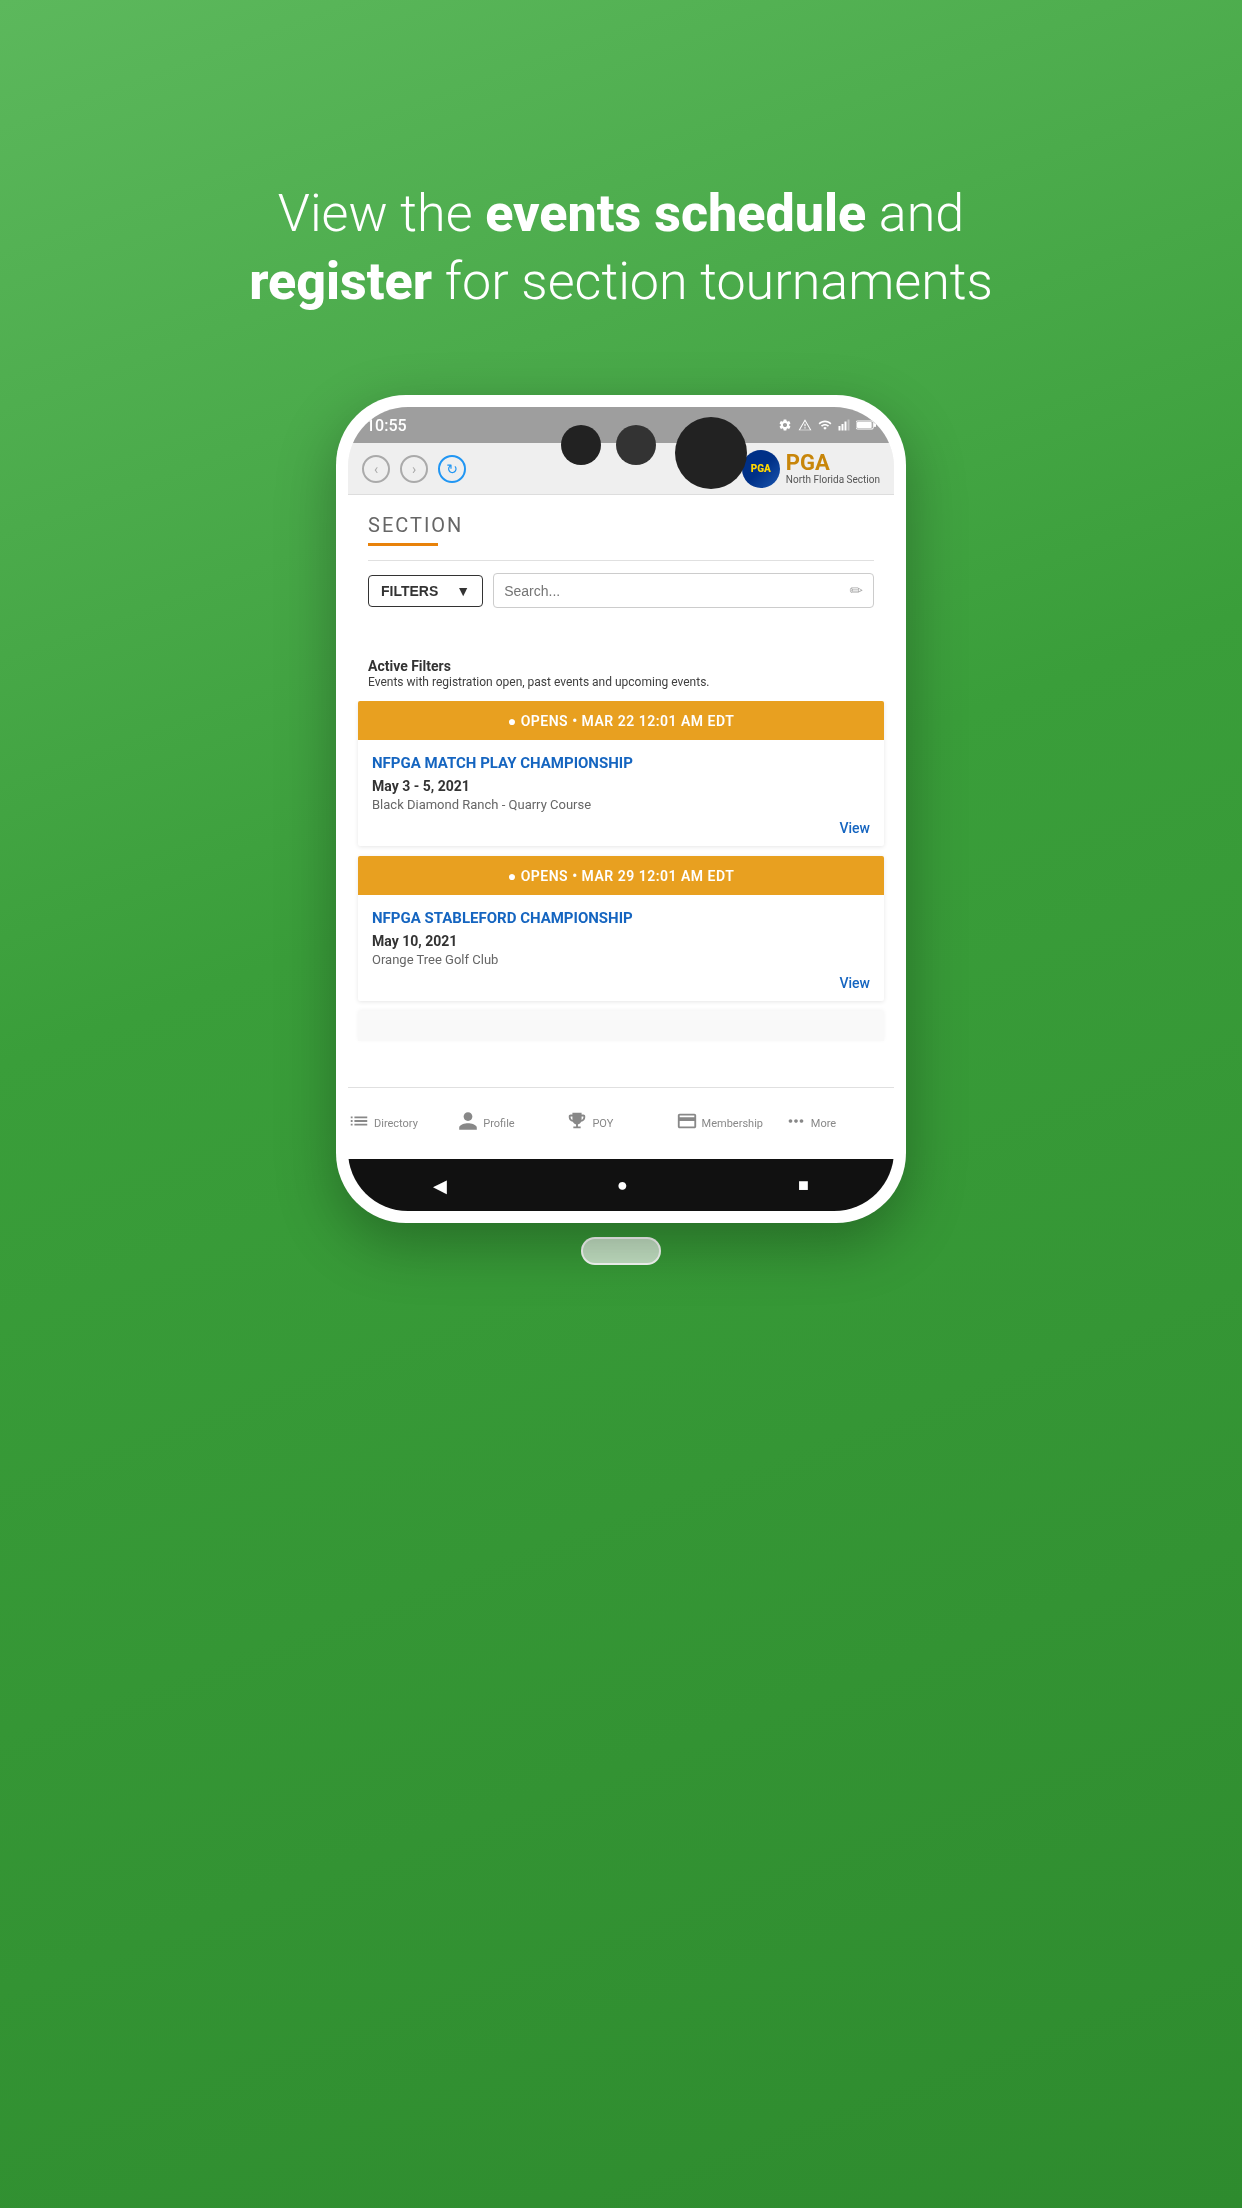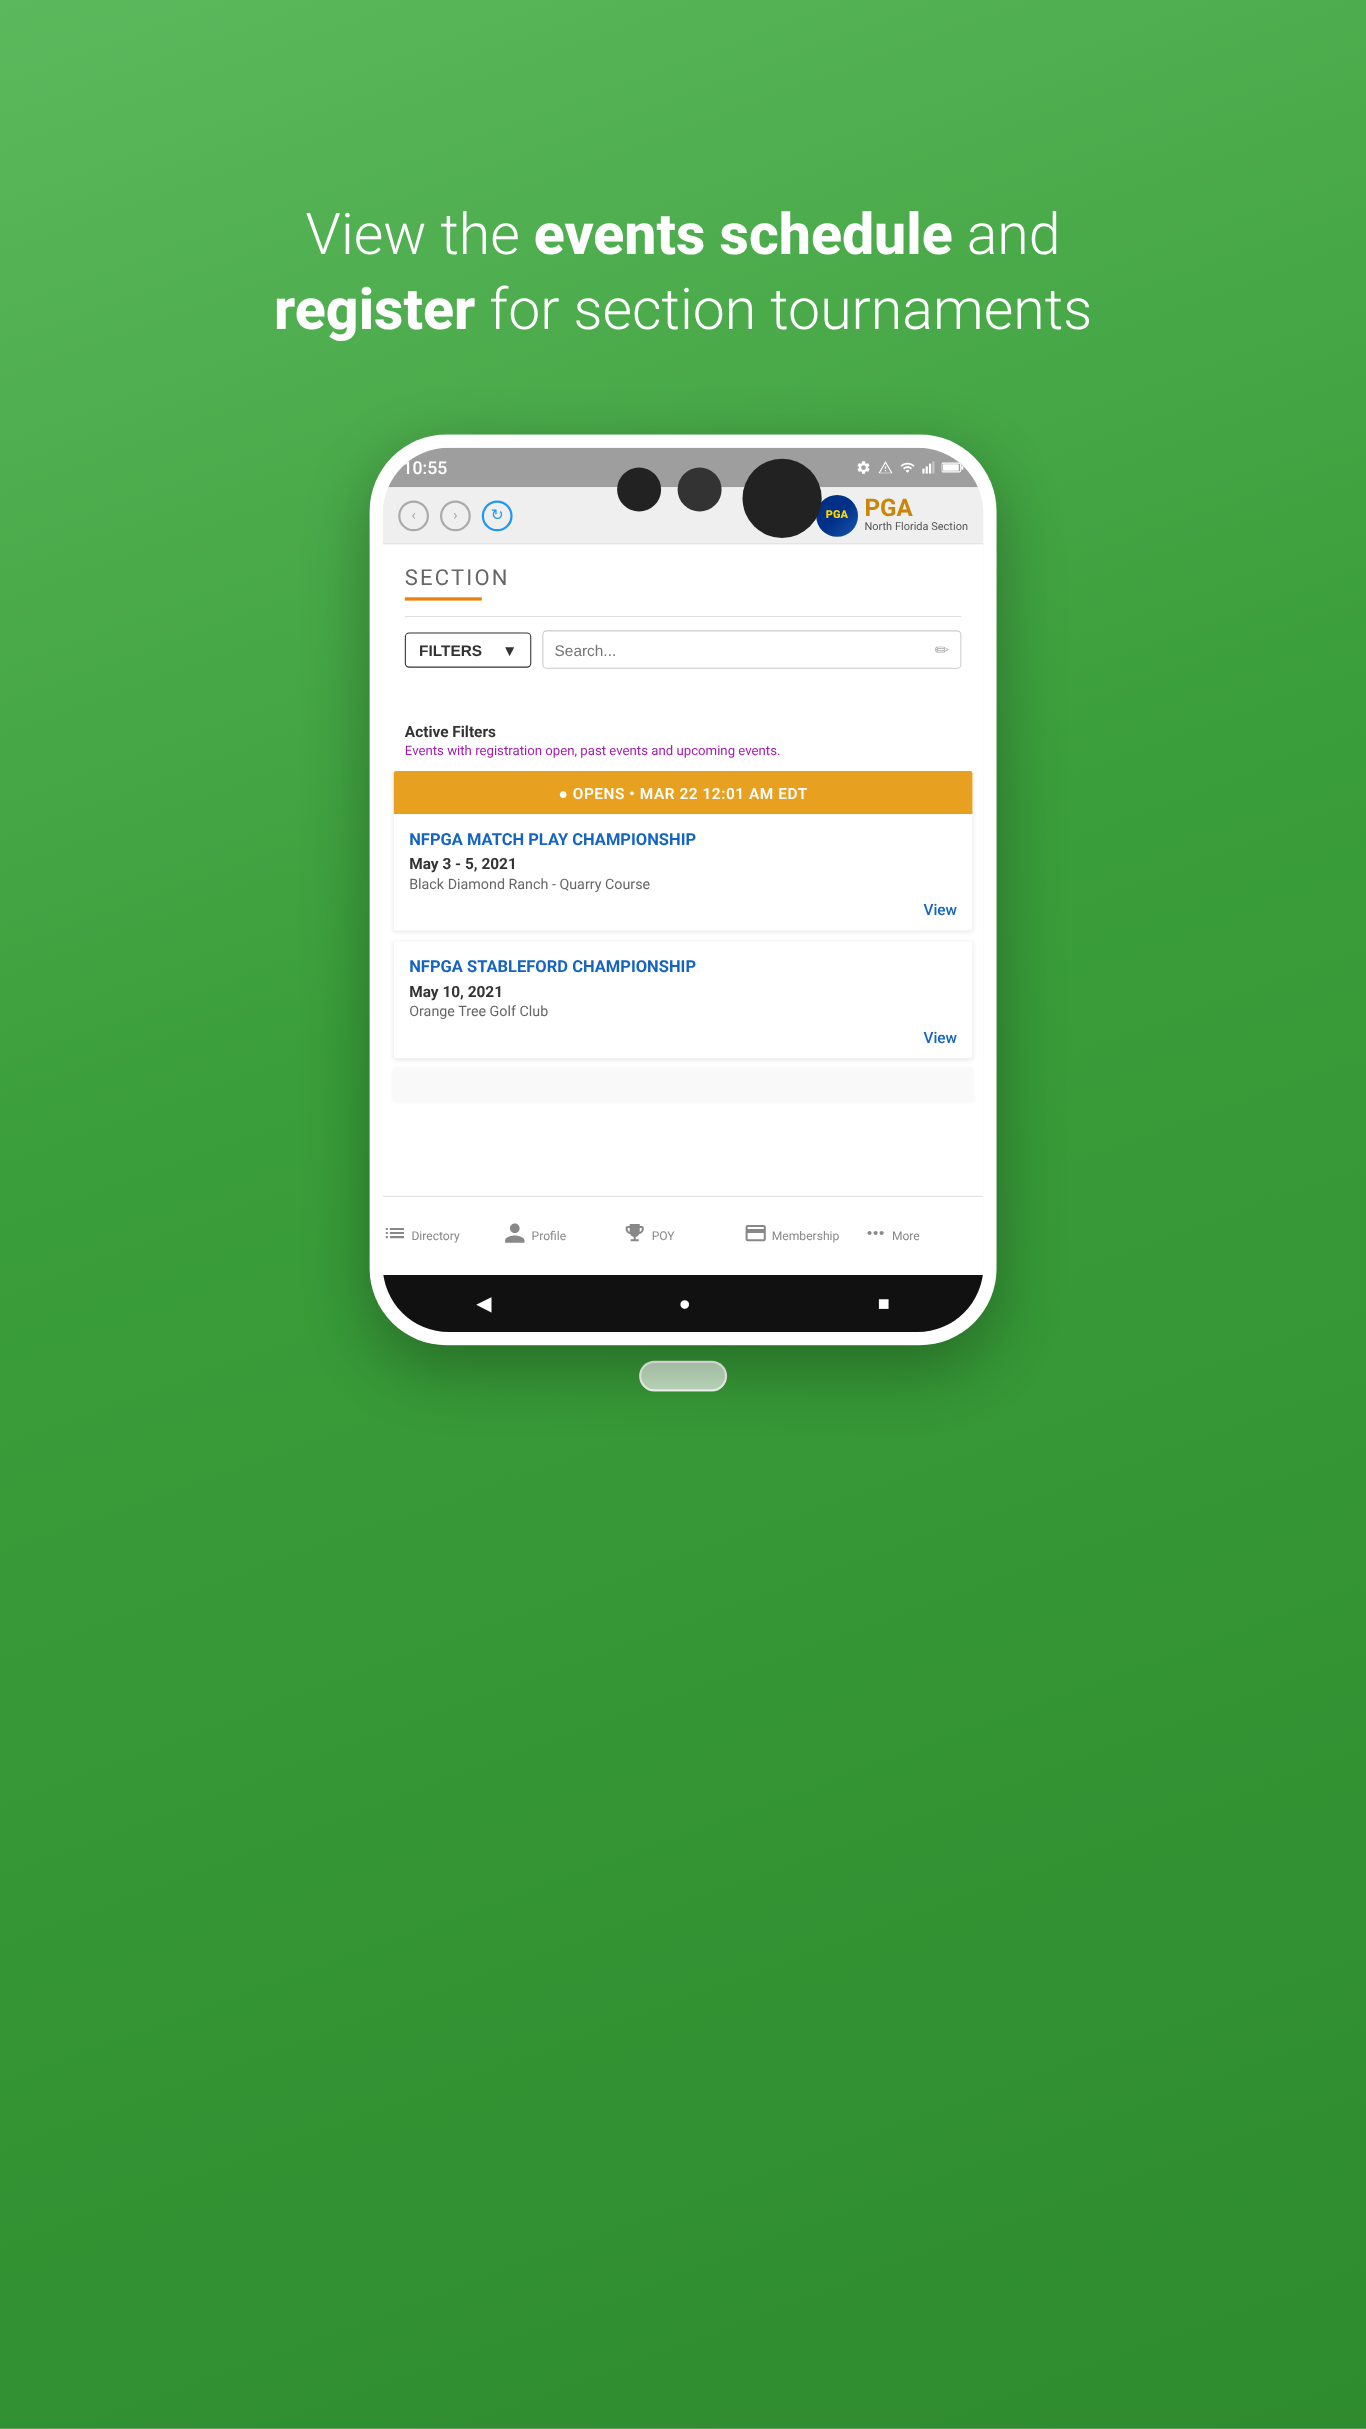--- a/index.html
+++ b/index.html
@@ -252,21 +252,21 @@
     }
 
     .active-filters-title {
       font-size: 14px;
       font-weight: bold;
       color: #333;
     }
 
     .active-filters-desc {
       font-size: 12px;
-      color: #a21caf;
+      color: #404040;
       line-height: 1.4;
     }
 
     
     .events-list {
       flex: 1;
       overflow: hidden;
       display: flex;
       flex-direction: column;
       gap: 0;
@@ -470,20 +470,25 @@
             </div>
             <div class="event-body">
               <div class="event-name">NFPGA MATCH PLAY CHAMPIONSHIP</div>
               <div class="event-date">May 3 - 5, 2021</div>
               <div class="event-location">Black Diamond Ranch - Quarry Course</div>
               <div class="event-view">View</div>
             </div>
           </div>
 
           <div class="event-card">
+            <div class="event-opens-banner">
+              <span class="event-opens-text">
+                ● <span>OPENS • MAR 29 12:01 AM EDT</span>
+              </span>
+            </div>
             <div class="event-body">
               <div class="event-name">NFPGA STABLEFORD CHAMPIONSHIP</div>
               <div class="event-date">May 10, 2021</div>
               <div class="event-location">Orange Tree Golf Club</div>
               <div class="event-view">View</div>
             </div>
           </div>
 
           <div class="event-card-partial"></div>
 

